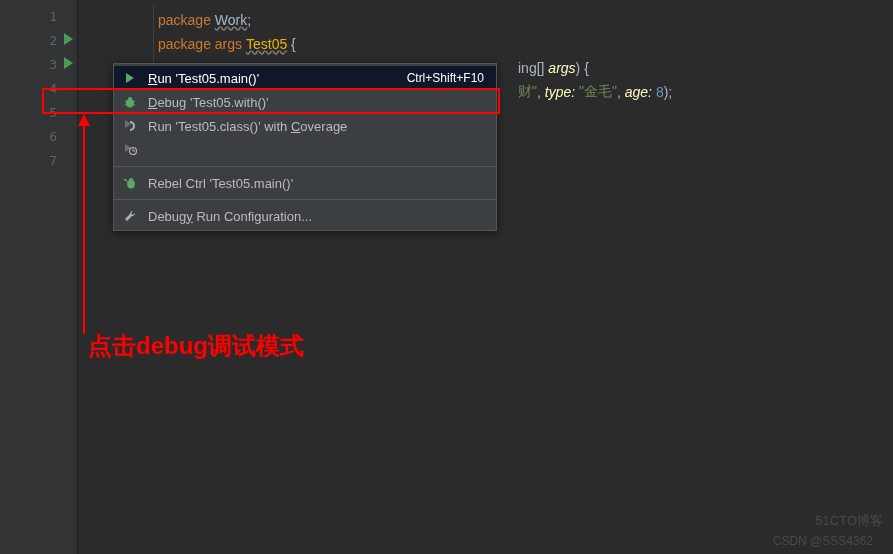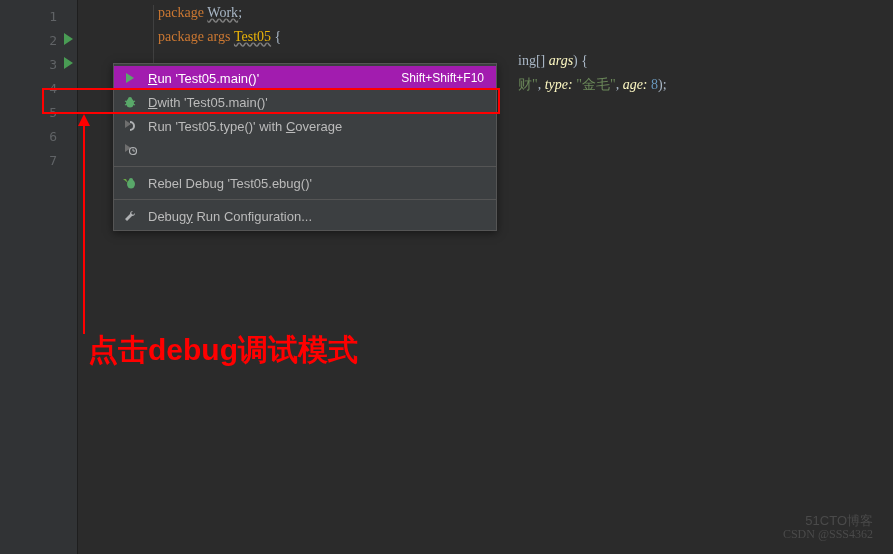--- a/index.html
+++ b/index.html
@@ -49,22 +49,22 @@
       position: relative;
     }
     .indent-line {
       position: absolute;
       width: 1px;
       background: #404040;
       left: 75px;
     }
     .code-area {
       flex: 1;
-      padding-top: 1px;
-      font-family: Liberation Serif, serif;
+      padding-top: 8px;
+      font-family: Liberation Sans, sans-serif;
       position: relative;
     }
     .code-line {
       height: 24px;
       display: flex;
       align-items: center;
       white-space: pre;
     }
     .kw { color: #cc7832; }
     .str { color: #6a8759; }
@@ -88,21 +88,21 @@
       padding: 2px 0;
     }
     .menu-item {
       height: 24px;
       display: flex;
       align-items: center;
       padding: 0 12px 0 8px;
       cursor: pointer;
     }
     .menu-item.selected {
-      background: #a21caf;
+      background: #0f172a;
       color: #ffffff;
     }
     .menu-separator {
       height: 1px;
       background: #555;
       margin: 4px 0;
     }
     .menu-icon {
       width: 16px;
       height: 16px;
@@ -133,39 +133,39 @@
       top: 114px;
       z-index: 20;
       pointer-events: none;
     }
     .red-text {
       position: absolute;
       left: 88px;
       top: 330px;
       color: #ff0000;
       font-family: "Microsoft YaHei", sans-serif;
-      font-size: 30px;
+      font-size: 24px;
       font-weight: bold;
       z-index: 20;
     }
     .watermark {
       position: absolute;
-      right: 20px;
+      right: 10px;
       bottom: 24px;
       color: #4a4a4a;
       font-size: 13px;
       font-family: Arial, sans-serif;
     }
     .watermark2 {
       position: absolute;
       right: 20px;
-      bottom: 12px;
+      bottom: 6px;
       color: #4a4a4a;
       font-size: 12px;
-      font-family: Liberation Serif, serif;
+      font-family: Liberation Sans, sans-serif;
     }
   </style>
 </head>
 <body>
 
 <div class="editor-container">
   <div class="gutter">
     <div class="gutter-line">
         <span>1</span>
       </div>
@@ -202,64 +202,64 @@
 </div>
 
 <div class="context-menu">
   <div class="menu-item selected">
     <span class="menu-icon">
         <svg width="12" height="12" viewBox="0 0 12 12">
           <path d="M2 1 L10 6 L2 11 Z" fill="#59a869"></path>
         </svg>
       </span>
     <span class="menu-label"><span class="underline">R</span><span>un 'Test05.main()'</span></span>
-    <span class="menu-shortcut">Shift+Shift+F10</span>
+    <span class="menu-shortcut">Ctrl+Shift+F10</span>
   </div>
   <div class="menu-item">
     <span class="menu-icon">
         <svg width="14" height="14" viewBox="0 0 14 14">
           <ellipse cx="7" cy="8" rx="4" ry="4.5" fill="#59a869"></ellipse>
           <circle cx="7" cy="4" r="2" fill="#59a869"></circle>
           <line x1="2" y1="6" x2="4" y2="7" stroke="#59a869" stroke-width="1.2"></line>
           <line x1="12" y1="6" x2="10" y2="7" stroke="#59a869" stroke-width="1.2"></line>
           <line x1="2" y1="10" x2="4" y2="9" stroke="#59a869" stroke-width="1.2"></line>
           <line x1="12" y1="10" x2="10" y2="9" stroke="#59a869" stroke-width="1.2"></line>
         </svg>
       </span>
-    <span class="menu-label"><span class="underline">D</span><span>with 'Test05.main()'</span></span>
+    <span class="menu-label"><span class="underline">D</span><span>ebug 'Test05.with()'</span></span>
   </div>
   <div class="menu-item">
     <span class="menu-icon">
         <svg width="14" height="14" viewBox="0 0 14 14">
           <path d="M2 1 L8 5 L2 9 Z" fill="#6e6e6e"></path>
           <path d="M7 2 L7 2 A5 5 0 1 1 7 12 L7 10 A3 3 0 1 0 7 4 Z" fill="#afb1b3"></path>
         </svg>
       </span>
-    <span class="menu-label"><span>Run 'Test05.type()' with </span><span class="underline">C</span><span>overage</span></span>
+    <span class="menu-label"><span>Run 'Test05.class()' with </span><span class="underline">C</span><span>overage</span></span>
   </div>
   <div class="menu-item">
     <span class="menu-icon">
         <svg width="14" height="14" viewBox="0 0 14 14">
           <path d="M2 1 L8 5 L2 9 Z" fill="#6e6e6e"></path>
           <circle cx="10" cy="8" r="3.5" fill="none" stroke="#afb1b3" stroke-width="1.2"></circle>
           <line x1="10" y1="8" x2="10" y2="5.5" stroke="#afb1b3" stroke-width="1"></line>
           <line x1="10" y1="8" x2="12" y2="8" stroke="#afb1b3" stroke-width="1"></line>
         </svg>
       </span>
   </div>
   <div class="menu-separator"></div>
   <div class="menu-item">
     <span class="menu-icon">
         <svg width="14" height="14" viewBox="0 0 14 14">
           <ellipse cx="8" cy="8" rx="4" ry="4.5" fill="#59a869"></ellipse>
           <circle cx="8" cy="4" r="2" fill="#59a869"></circle>
           <path d="M0 3 L3 3 L5 7 Z" fill="#6aa744"></path>
         </svg>
       </span>
-    <span class="menu-label">Rebel Debug 'Test05.ebug()'</span>
+    <span class="menu-label">Rebel Ctrl 'Test05.main()'</span>
   </div>
   <div class="menu-separator"></div>
   <div class="menu-item">
     <span class="menu-icon">
         <svg width="14" height="14" viewBox="0 0 14 14">
           <path d="M10 2 A3 3 0 0 0 7 5 L2 10 L4 12 L9 7 A3 3 0 0 0 12 4 L10 6 L8 4 Z" fill="#afb1b3"></path>
         </svg>
       </span>
     <span class="menu-label"><span>Debug</span><span class="underline">y</span><span> Run Configuration...</span></span>
   </div>

